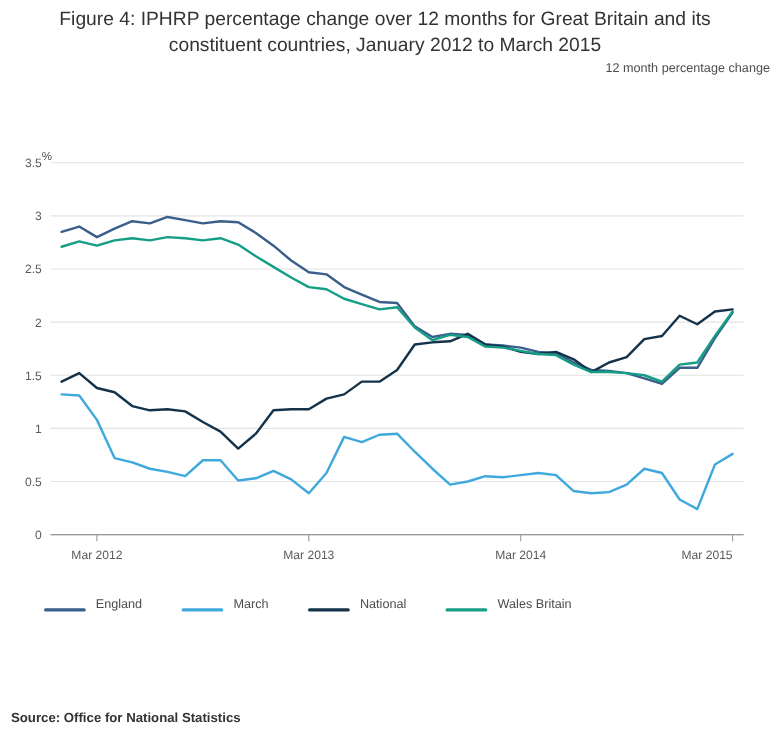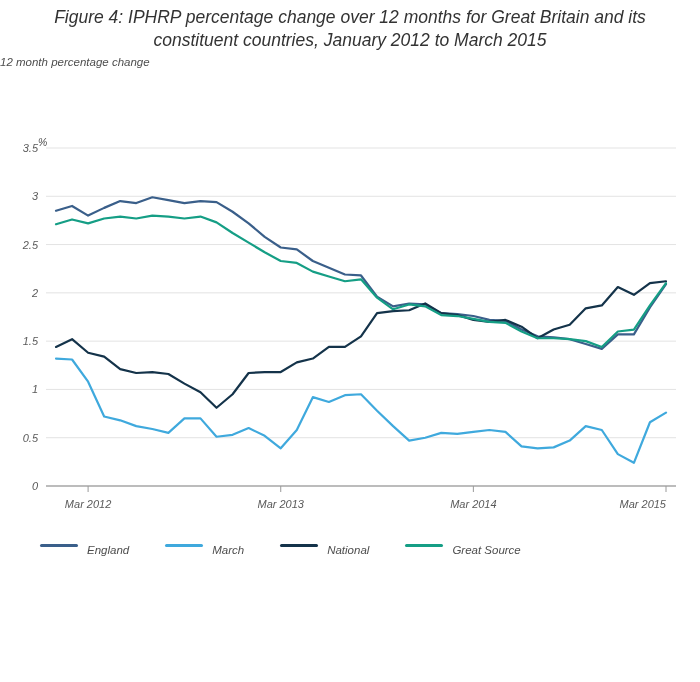--- a/index.html
+++ b/index.html
@@ -11,41 +11,40 @@
     height: 682px;
     background: #ffffff;
     font-family: "Liberation Sans", sans-serif;
     color: #333333;
     overflow: hidden;
   }
   .page {
     position: relative;
     width: 700px;
     height: 682px;
-    font-style: italic;
   }
   .fig-title {
     position: absolute;
     left: 0;
     top: 6px;
     width: 700px;
     text-align: center;
     font-size: 17.5px;
     line-height: 23px;
     color: #333333;
     font-weight: normal;
     padding: 0 20px;
     box-sizing: border-box;
   }
   .fig-subtitle {
     position: absolute;
     left: 0;
     top: 56px;
     width: 700px;
-    text-align: left;
+    text-align: right;
     font-size: 11.5px;
     color: #4d4d4d;
   }
   .plot-wrap {
     position: absolute;
     left: 0;
     top: 100px;
     width: 700px;
     height: 420px;
   }
@@ -70,21 +69,21 @@
     position: absolute;
     left: 40px;
     top: 535px;
     width: 620px;
     height: 30px;
     display: flex;
     align-items: center;
   }
   .legend-item {
     display: flex;
-    align-items: flex-start;
+    align-items: flex-end;
     margin-right: 36px;
   }
   .legend-swatch {
     width: 38px;
     height: 3px;
     border-radius: 2px;
     margin-right: 9px;
   }
   .legend-label {
     font-size: 11.5px;
@@ -158,18 +157,19 @@
       <div class="legend-item">
         <span class="legend-swatch" style="background: rgb(63, 169, 221);"></span>
         <span class="legend-label">March</span>
       </div>
       <div class="legend-item">
         <span class="legend-swatch" style="background: rgb(20, 51, 74);"></span>
         <span class="legend-label">National</span>
       </div>
       <div class="legend-item">
         <span class="legend-swatch" style="background: rgb(21, 158, 133);"></span>
-        <span class="legend-label">Great Source</span>
+        <span class="legend-label">Wales Britain</span>
       </div>
     </div>
 
+  <div class="source">Source: Office for National Statistics</div>
 
 </div>
 
 </body></html>

